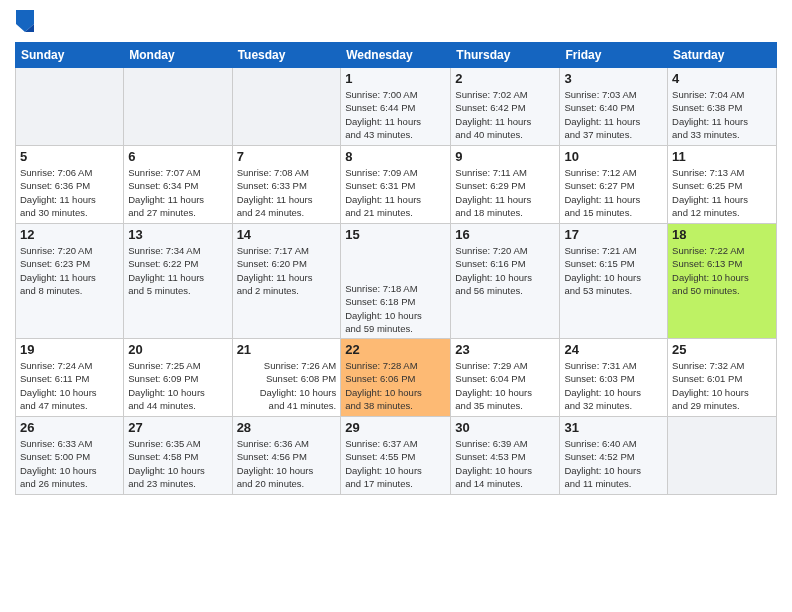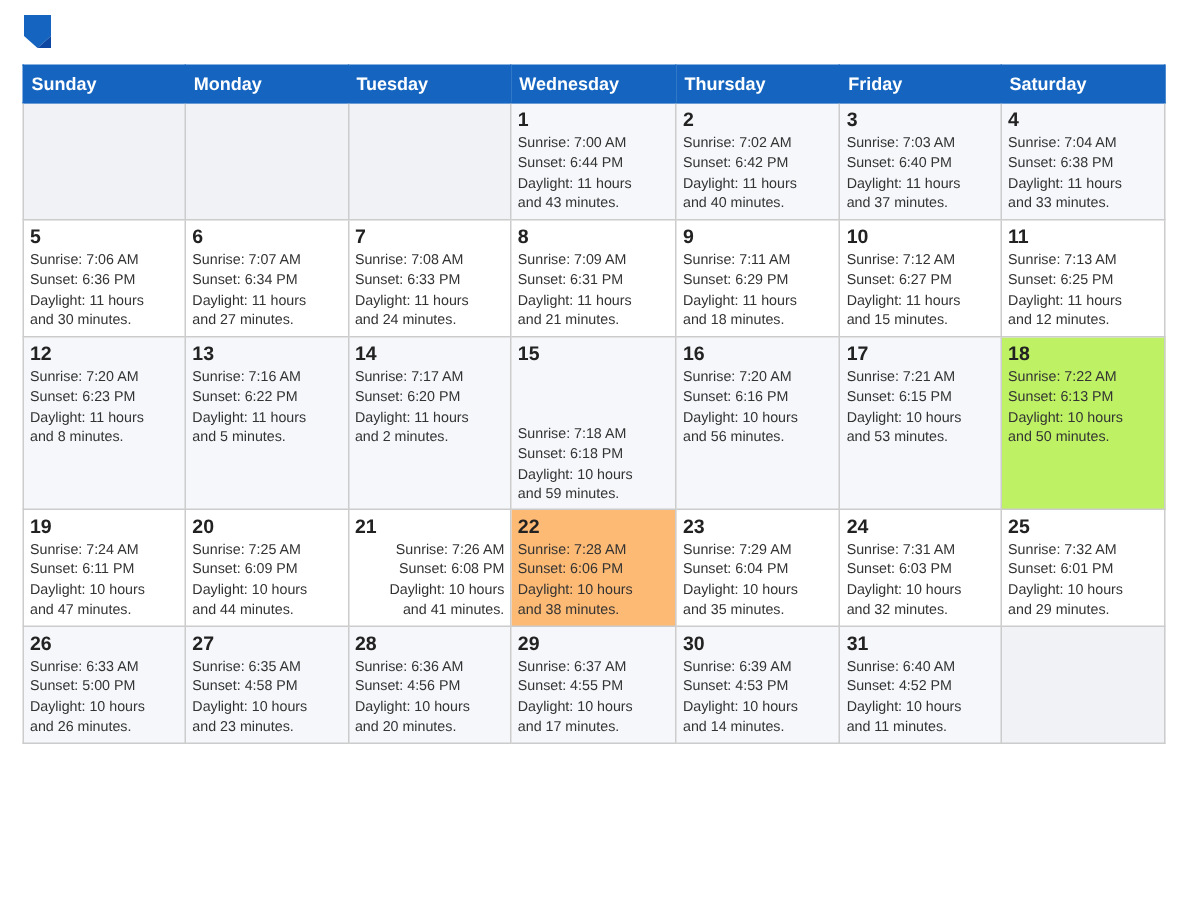--- a/index.html
+++ b/index.html
@@ -221,21 +221,21 @@
         <tr>
           <td style="background: rgb(245, 247, 250);">
             <div class="day-number">12</div>
             <div class="day-info" style="white-space: pre-line;">Sunrise: 7:20 AM
 Sunset: 6:23 PM
 Daylight: 11 hours
 and 8 minutes.</div>
           </td>
           <td style="background: rgb(245, 247, 250);">
             <div class="day-number">13</div>
-            <div class="day-info" style="white-space: pre-line;">Sunrise: 7:16 AM
+            <div class="day-info" style="white-space: pre-line;">Sunrise: 7:34 AM
 Sunset: 6:22 PM
 Daylight: 11 hours
 and 5 minutes.</div>
           </td>
           <td style="background: rgb(245, 247, 250);">
             <div class="day-number">14</div>
             <div class="day-info" style="white-space: pre-line;">Sunrise: 7:17 AM
 Sunset: 6:20 PM
 Daylight: 11 hours
 and 2 minutes.</div>

